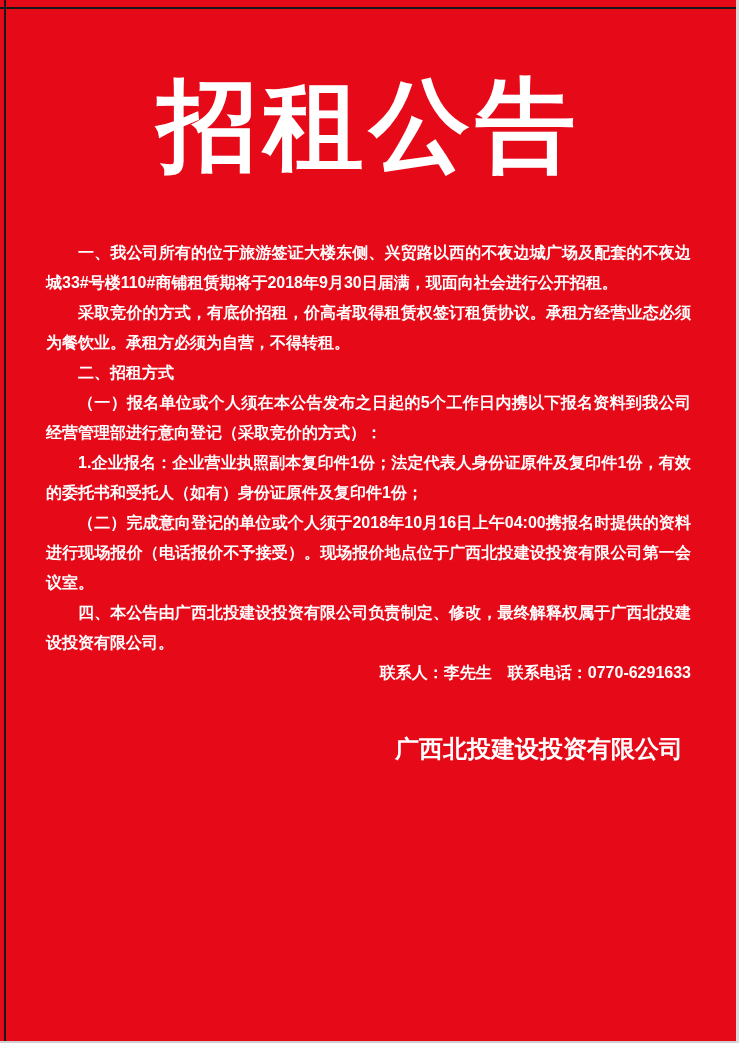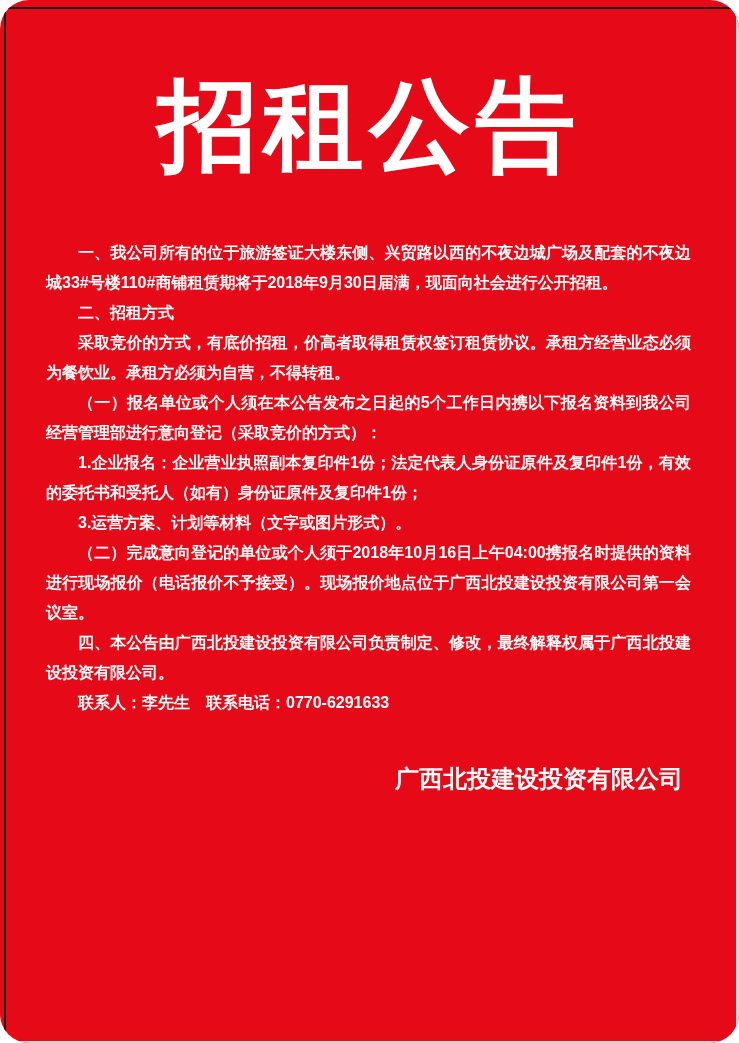--- a/index.html
+++ b/index.html
@@ -9,21 +9,20 @@
   }
   .poster {
     position: relative;
     width: 739px;
     height: 1043px;
     background: #E60A19;
     overflow: hidden;
     box-sizing: border-box;
     font-family: "Liberation Sans", "DejaVu Sans", sans-serif;
     color: #FFFFFF;
-    border-radius: 29px;
   }
   
   .edge { position: absolute; }
   .edge-top    { left: 0; right: 0; top: 7px; height: 2px; background: #181818; }
   .edge-left   { top: 0; bottom: 0; left: 4px; width: 2px; background: #181818; }
   .edge-right  { top: 0; bottom: 0; right: 0; width: 3px; background: #D9D9D9; }
   .edge-bottom { left: 0; right: 3px; bottom: 0; height: 2px; background: #CFCFCF; }
 
   .title {
     margin: 62px 0 0 0;
@@ -43,21 +42,21 @@
     line-height: 30px;
     font-weight: bold;
     text-align: justify;
   }
   .body-text p {
     margin: 0;
     padding: 0;
     text-indent: 2em;
   }
   .body-text p.contact {
-    text-align: left;
+    text-align: right;
   }
 
   .signature {
     margin: 44px 56px 0 auto;
     width: -moz-fit-content;
     width: fit-content;
     display: flex;
     flex-direction: column;
     align-items: center;
     font-size: 24px;
@@ -72,25 +71,24 @@
 <div class="poster">
   <div class="edge edge-top"></div>
   <div class="edge edge-left"></div>
   <div class="edge edge-right"></div>
   <div class="edge edge-bottom"></div>
 
   <h1 class="title">招租公告</h1>
 
   <div class="body-text">
     <p>一、我公司所有的位于旅游签证大楼东侧、兴贸路以西的不夜边城广场及配套的不夜边城33#号楼110#商铺租赁期将于2018年9月30日届满，现面向社会进行公开招租。</p>
+    <p>采取竞价的方式，有底价招租，价高者取得租赁权签订租赁协议。承租方经营业态必须为餐饮业。承租方必须为自营，不得转租。</p>
     <p>二、招租方式</p>
-    <p>采取竞价的方式，有底价招租，价高者取得租赁权签订租赁协议。承租方经营业态必须为餐饮业。承租方必须为自营，不得转租。</p>
     <p>（一）报名单位或个人须在本公告发布之日起的5个工作日内携以下报名资料到我公司经营管理部进行意向登记（采取竞价的方式）：</p>
     <p>1.企业报名：企业营业执照副本复印件1份；法定代表人身份证原件及复印件1份，有效的委托书和受托人（如有）身份证原件及复印件1份；</p>
-    <p>3.运营方案、计划等材料（文字或图片形式）。</p>
     <p>（二）完成意向登记的单位或个人须于2018年10月16日上午04:00携报名时提供的资料进行现场报价（电话报价不予接受）。现场报价地点位于广西北投建设投资有限公司第一会议室。</p>
     <p>四、本公告由广西北投建设投资有限公司负责制定、修改，最终解释权属于广西北投建设投资有限公司。</p>
     <p class="contact">联系人：李先生　联系电话：0770-6291633</p>
   </div>
 
   <div class="signature">
     <div>广西北投建设投资有限公司</div>
   </div>
 </div>
 

